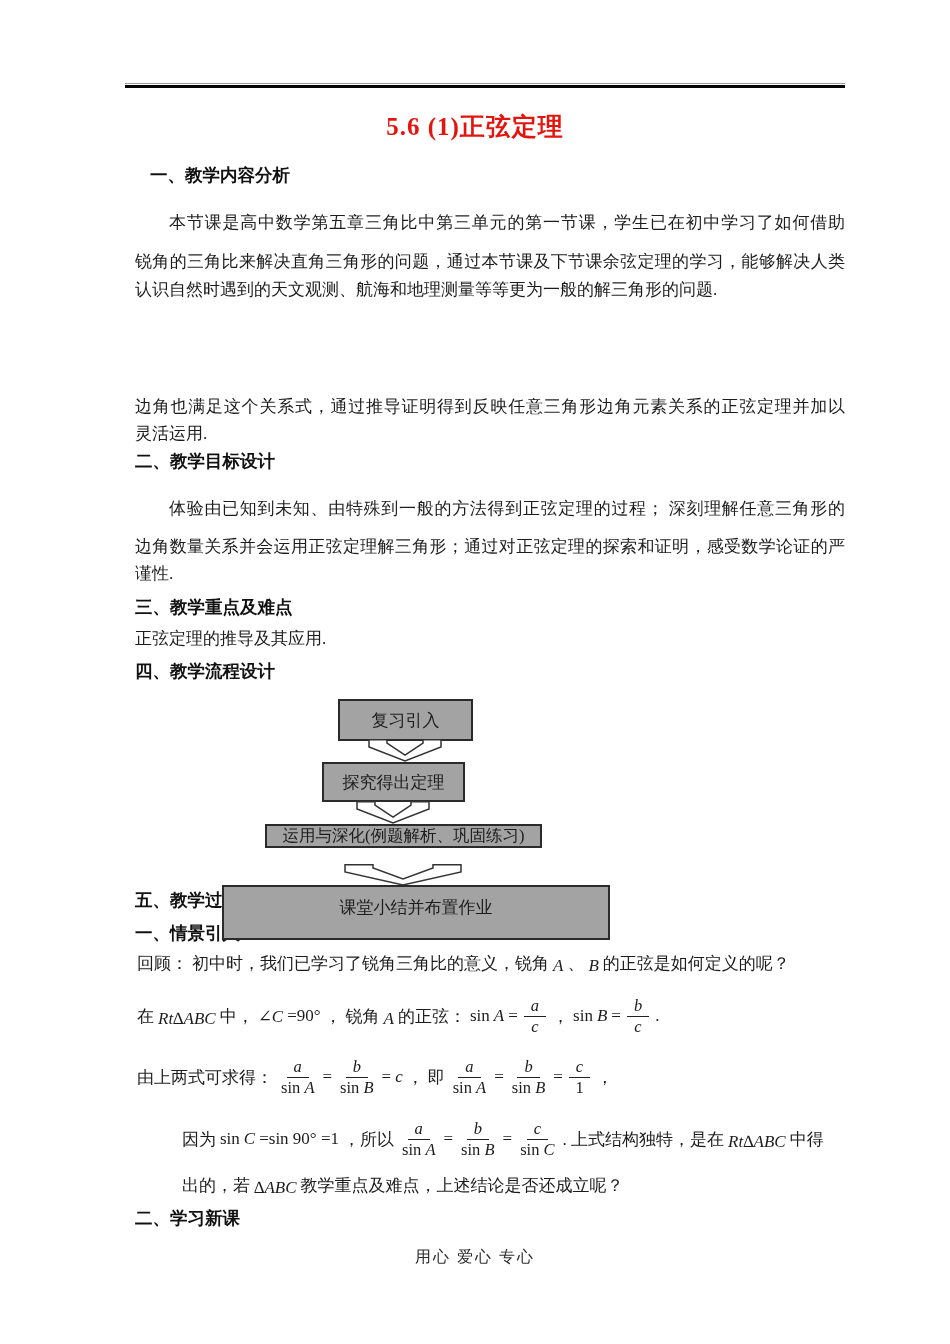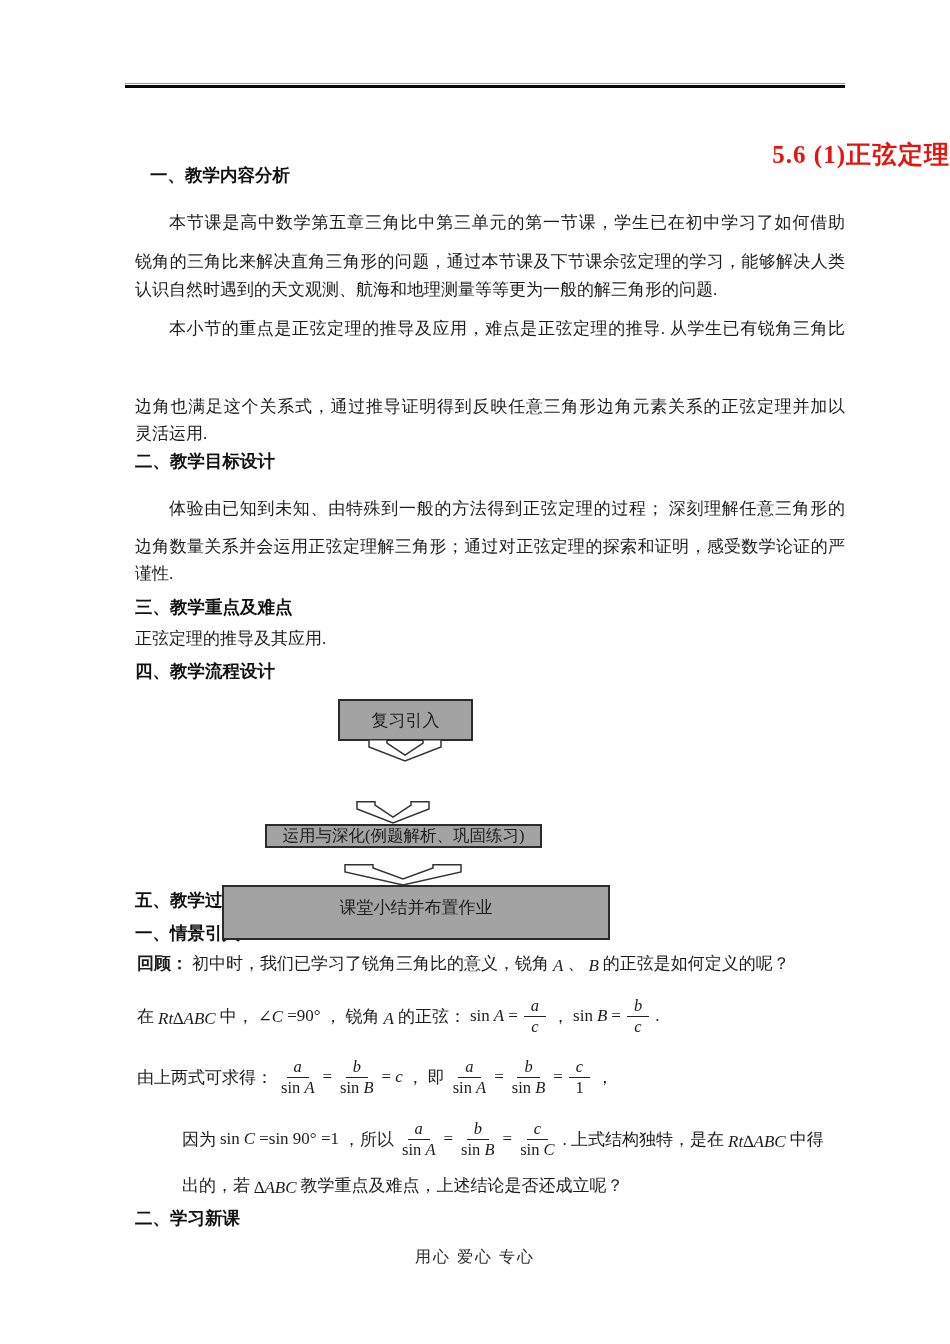--- a/index.html
+++ b/index.html
@@ -1,22 +1,22 @@
 <!DOCTYPE html>
 <html><head>
 <meta charset="utf-8">
 <style>
   html,body{margin:0;padding:0;background:#ffffff;}
   .page{position:relative;width:950px;height:1344px;background:#fff;overflow:hidden;
         font-family:"Liberation Serif","DejaVu Serif",serif;color:#1c1c1c;}
   .rule{position:absolute;top:83px;left:125px;width:720px;height:1px;
         border-top:1px solid #9a9a9a;border-bottom:3px solid #050505;}
-  .title{position:absolute;top:110px;left:0;width:100%;text-align:right;
+  .title{position:absolute;top:110px;left:0;width:100%;text-align:center;
          font-size:25px;font-weight:bold;color:#e4150e;letter-spacing:1px;
-         font-family:"Liberation Serif","DejaVu Serif",serif;margin-top:28px;}
+         font-family:"Liberation Serif","DejaVu Serif",serif;}
   .hd{position:absolute;left:135px;font-size:17.5px;font-weight:bold;white-space:nowrap;
       font-family:"Liberation Sans","DejaVu Sans",sans-serif;color:#111;}
   .line{position:absolute;font-size:17px;color:#1c1c1c;}
   .jl{left:135px;width:710px;box-sizing:border-box;text-align:justify;
       text-align-last:justify;text-justify:inter-character;margin-top:11px;}
   .ll{left:135px;white-space:nowrap;}
   .ind{padding-left:34px;}
   
   .fbox{position:absolute;box-sizing:border-box;border:2px solid #2b2b2b;background:#a3a3a3;
         display:flex;align-items:center;justify-content:center;font-size:17px;
@@ -27,60 +27,62 @@
   .math{position:absolute;display:flex;align-items:center;font-size:17px;white-space:pre;}
   .math>*{margin:0 2px;}
   .cn{white-space:pre;}
   .mi{font-family:"Liberation Serif","DejaVu Serif",serif;font-style:italic;}
   .mr{font-family:"Liberation Serif","DejaVu Serif",serif;}
   .low{position:relative;top:3px;}
   .frac{display:inline-flex;flex-direction:column;align-items:center;line-height:1.2;
         font-size:16.5px;margin:0 4px;}
   .frac .num{padding:0 7px;border-bottom:1px solid #222;}
   .frac .den{padding:0 2px;white-space:pre;}
-  .bold{font-weight:bold;font-family:"Liberation Sans","DejaVu Sans",sans-serif;}
+  .bold{font-weight:normal;font-family:"Liberation Sans","DejaVu Sans",sans-serif;}
   .footer{position:absolute;top:1247px;left:0;width:100%;text-align:center;
           font-size:16px;color:#2e2e2e;letter-spacing:2px;}
 </style>
 </head>
 <body>
 
 <div class="page">
 
   <div class="rule"></div>
 
   <div class="title">5.6 (1)正弦定理</div>
 
   <div class="hd" style="top:163px;left:150px">一、教学内容分析</div>
 
   <div class="line jl ind" style="top:200px">本节课是高中数学第五章三角比中第三单元的第一节课，学生已在初中学习了如何借助</div>
   <div class="line jl" style="top:239px">锐角的三角比来解决直角三角形的问题，通过本节课及下节课余弦定理的学习，能够解决人类</div>
   <div class="line ll" style="top:278px">认识自然时遇到的天文观测、航海和地理测量等等更为一般的解三角形的问题.</div>
 
-  <div class="line jl ind" style="top:306px">本小节的重点是正弦定理的推导及应用，难点是正弦定理的推导. 从学生已有锐角三角比</div>
   <div class="line jl" style="top:384px">边角也满足这个关系式，通过推导证明得到反映任意三角形边角元素关系的正弦定理并加以</div>
   <div class="line ll" style="top:422px">灵活运用.</div>
 
   <div class="hd" style="top:449px">二、教学目标设计</div>
 
   <div class="line jl" style="top:524px">边角数量关系并会运用正弦定理解三角形；通过对正弦定理的探索和证明，感受数学论证的严</div>
   <div class="line jl ind" style="top:486px">体验由已知到未知、由特殊到一般的方法得到正弦定理的过程；  深刻理解任意三角形的</div>
   <div class="line ll" style="top:562px">谨性.</div>
 
   <div class="hd" style="top:595px">三、教学重点及难点</div>
   <div class="line ll" style="top:627px">正弦定理的推导及其应用.</div>
   <div class="hd" style="top:659px">四、教学流程设计</div>
 
   <div class="fbox" style="left:338px;top:699px;width:135px;height:42px">
     <span>复习引入</span>
   </div>
   <svg class="arrow" style="left:359px;top:739px" width="92" height="24" viewBox="0 0 92 24">
     <path d="M10,0.8 L10,8 L46,22 L82,8 L82,0.8 L64,0.8 L64,4 L46,16 L28,4 L28,0.8 Z" fill="#ffffff" stroke="#333" stroke-width="1.5"></path>
   </svg>
 
+  <div class="fbox" style="left:322px;top:762px;width:143px;height:40px">
+    <span>探究得出定理</span>
+  </div>
   <svg class="arrow" style="left:347px;top:801px" width="92" height="24" viewBox="0 0 92 24">
     <path d="M10,0.8 L10,8 L46,22 L82,8 L82,0.8 L64,0.8 L64,4 L46,16 L28,4 L28,0.8 Z" fill="#ffffff" stroke="#333" stroke-width="1.5"></path>
   </svg>
 
   <div class="fbox" style="left:265px;top:824px;width:277px;height:24px;font-size:16.5px">
     <span>运用与深化(例题解析、巩固练习)</span>
   </div>
   <svg class="arrow" style="left:331px;top:864px" width="145" height="23" viewBox="0 0 145 23">
     <path d="M14,0.8 L14,8 L72,21 L130,8 L130,0.8 L102,0.8 L102,4 L72,15 L42,4 L42,0.8 Z" fill="#ffffff" stroke="#333" stroke-width="1.5"></path>
   </svg>

